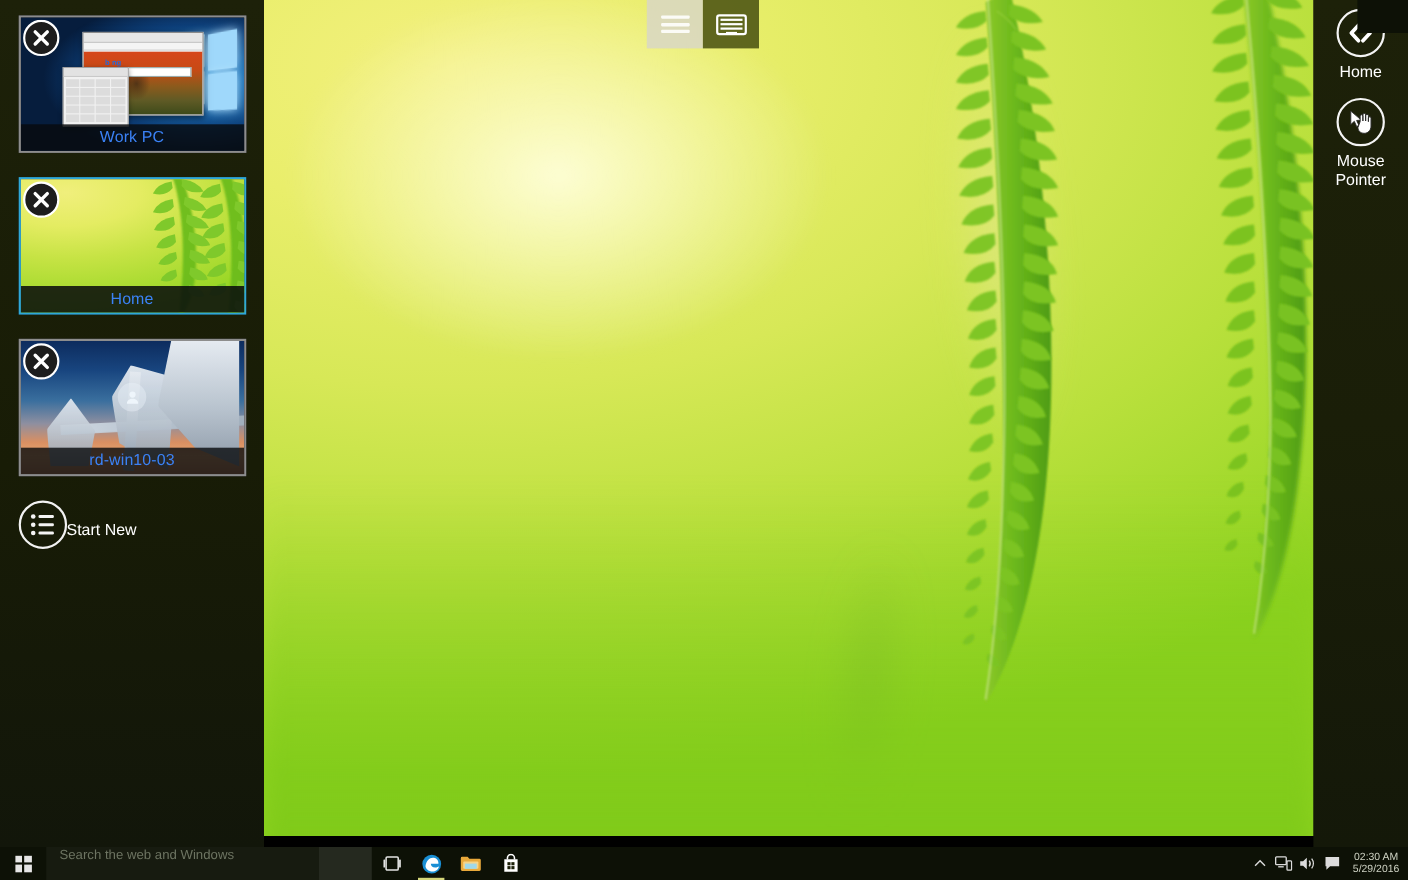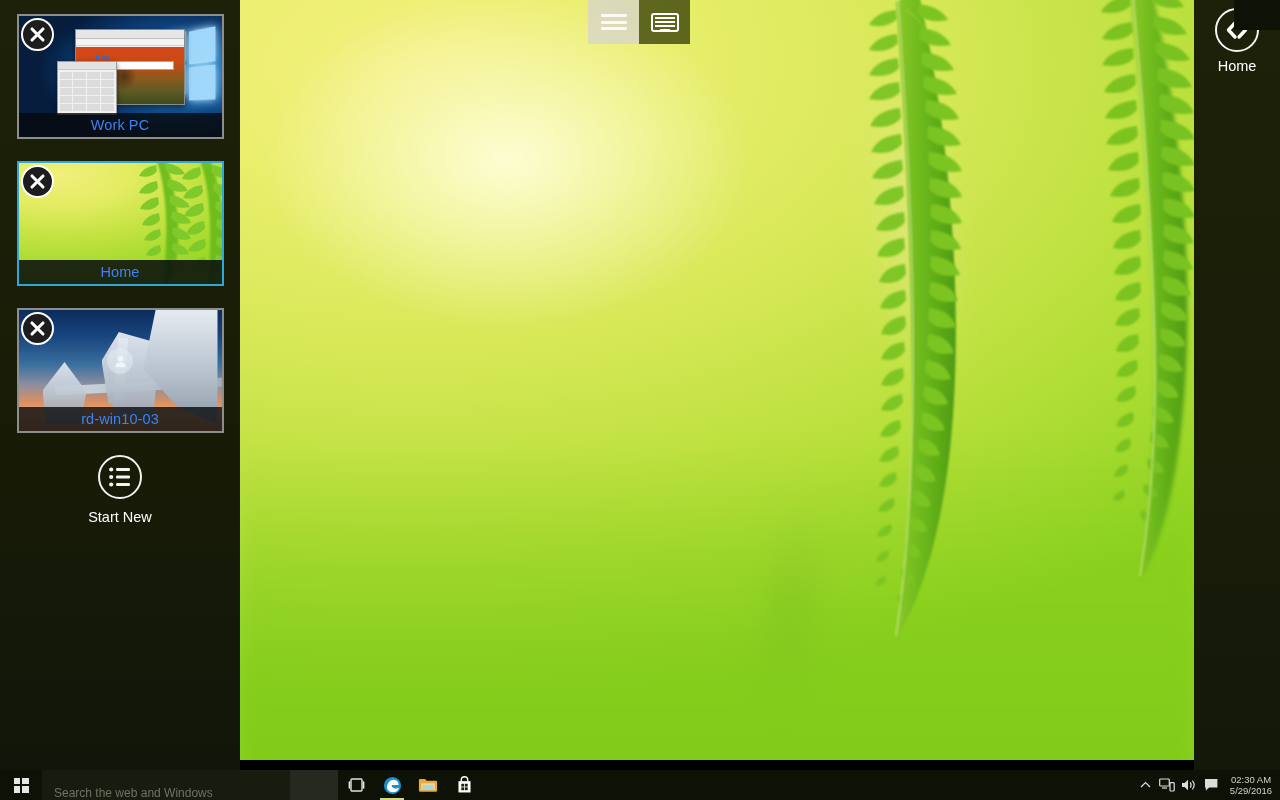--- a/index.html
+++ b/index.html
@@ -170,21 +170,21 @@
   .rd-user {
     position:absolute; left:50%; top:38px; transform:translateX(-50%);
     width:26px; height:26px; border-radius:50%;
     background: rgba(235,243,250,.42);
     display:flex; align-items:center; justify-content:center;
   }
 
   
   #start-new {
     width: 207px; margin: 8px auto 0 auto;
-    display: flex; flex-direction: column; align-items: center;
+    display: flex; flex-direction: row; align-items: center;
     cursor: pointer;
   }
   .sn-circle {
     width: 44px; height: 44px; border-radius: 50%;
     border: 2.5px solid #f2f2f2;
     display: flex; align-items: center; justify-content: center;
   }
   #start-new .sn-label { margin-top: 10px; color: #fff; font-size: 14.5px; }
 
   
@@ -210,21 +210,21 @@
     display: flex; align-items: center;
   }
   #start-button {
     width: 42px; height: 30px; display:flex; align-items:center; justify-content:center; cursor:pointer;
   }
   .winflag { width:15px; height:15px; display:grid; grid-template-columns:1fr 1fr; grid-template-rows:1fr 1fr; gap:1.6px; }
   .winflag i { background:#e6e6e6; display:block; }
   #search-box {
     width: 248px; height: 30px;
     background: rgba(255,255,255,.045);
-    display: flex; align-items: flex-end;
+    display: flex; align-items: flex-start;
     padding-left: 12px; cursor: text;
   }
   #search-box .ph { color: #6d7462; font-size: 12px; }
   #taskview-shim { width:48px; height:30px; background:rgba(255,255,255,.10); }
   .tb-app { width:36px; height:30px; display:flex; align-items:center; justify-content:center; position:relative; cursor:pointer; }
   .tb-app.active::after { content:''; position:absolute; left:6px; right:6px; bottom:0; height:2.5px; background:#d4d67a; }
   #tray { margin-left:auto; display:flex; align-items:center; height:30px; }
   .tray-ico { width:22px; height:30px; display:flex; align-items:center; justify-content:center; cursor:pointer; }
   #clock {
     width:58px; height:30px; display:flex; flex-direction:column;
@@ -552,20 +552,32 @@
         <svg width="26" height="22" viewBox="0 0 26 22">
           <g stroke="#ffffff" stroke-width="3.4" fill="none" stroke-linecap="round" stroke-linejoin="round">
             <path d="M11 4 L4.5 11 L11 18"></path>
             <path d="M15 4 L21.5 11 L15 18"></path>
           </g>
         </svg>
       </span>
       <span class="rs-label">Home</span>
     </div>
 
+    <div class="rs-item">
+      <span class="rs-circle">
+        <svg width="26" height="26" viewBox="0 0 26 26">
+          <path d="M4 3 L4 15.2 L7.2 12.3 L9.3 17 L11.4 16 L9.3 11.5 L13.6 11.2 Z" fill="#ffffff" stroke="#2b2b2b" stroke-width=".8" stroke-linejoin="round"></path>
+          <path d="M12.5 12.5 L12.5 7.6 a1.25 1.25 0 0 1 2.5 0 L15 12 L15 6.4
+                   a1.25 1.25 0 0 1 2.5 0 L17.5 12 L17.5 7.2 a1.25 1.25 0 0 1 2.5 0
+                   L20 12.6 L20 9.4 a1.2 1.2 0 0 1 2.4 0 L22.4 16.6
+                   c0 4.2 -3 6.6 -6.2 6.6 c-3.3 0 -5.7 -2.2 -5.7 -5.4 Z" fill="#ffffff" stroke="#2b2b2b" stroke-width=".9" stroke-linejoin="round"></path>
+        </svg>
+      </span>
+      <span class="rs-label"><span>Mouse</span><br><span>Pointer</span></span>
+    </div>
   </div>
 
   <div id="taskbar">
 
     <div id="start-button">
       <span class="winflag">
         <i></i>
           <i></i>
           <i></i>
           <i></i>

